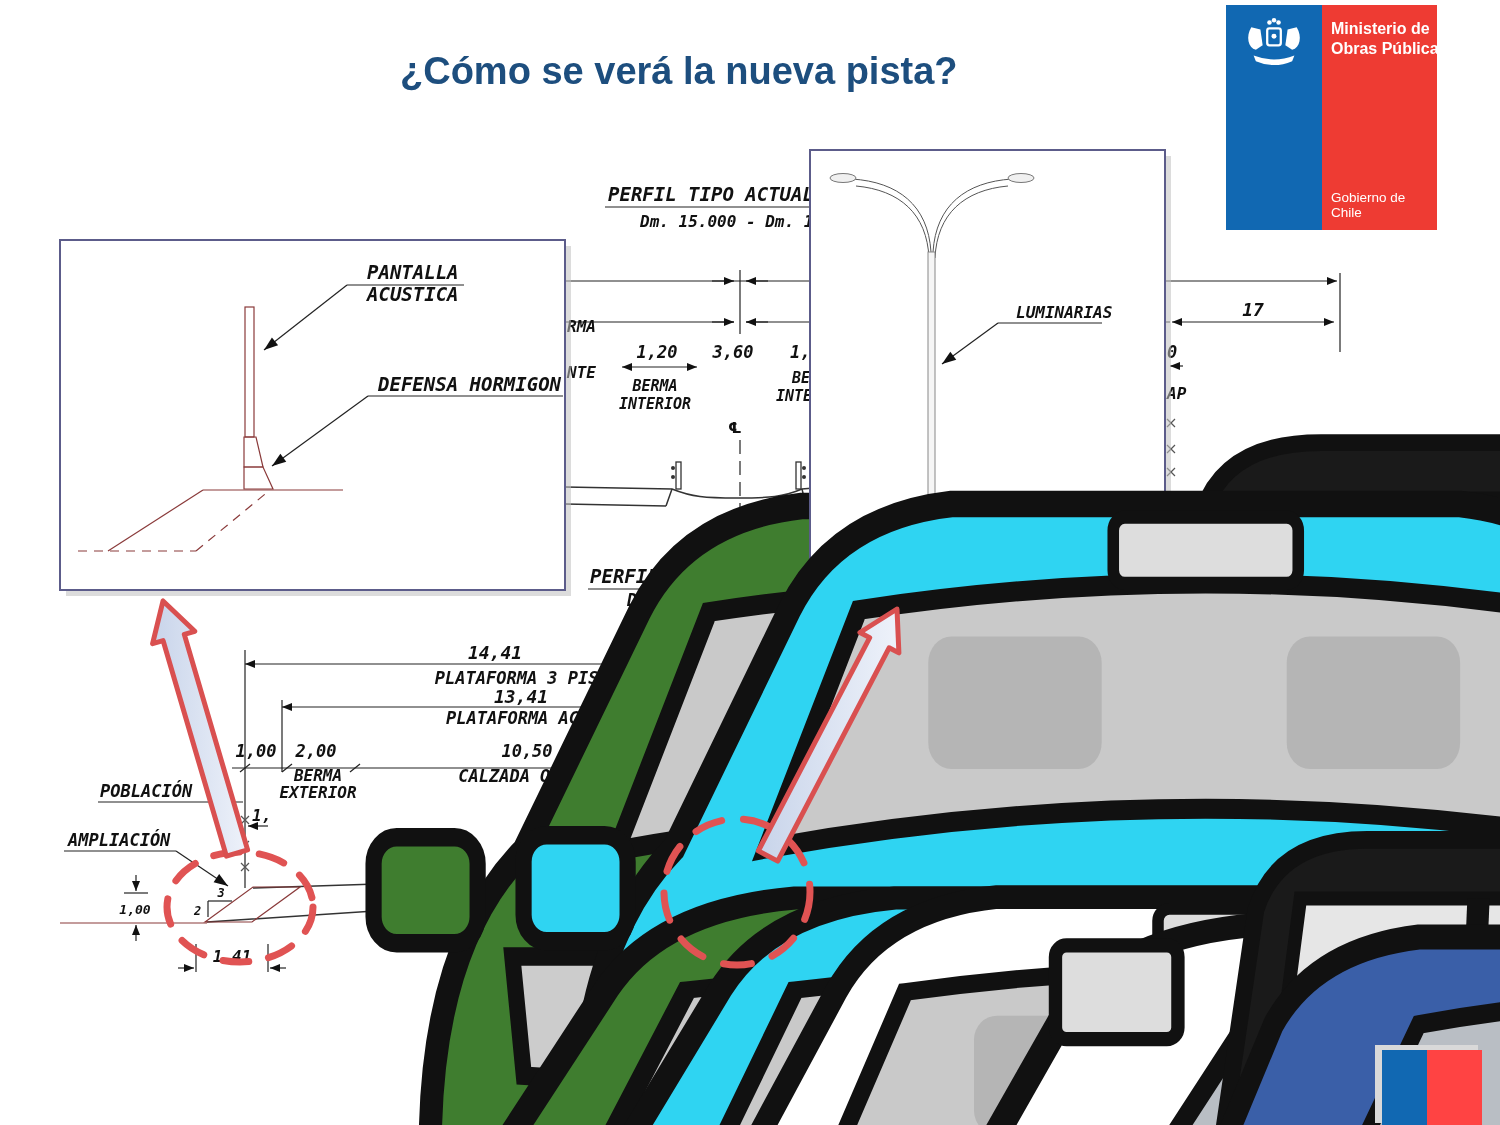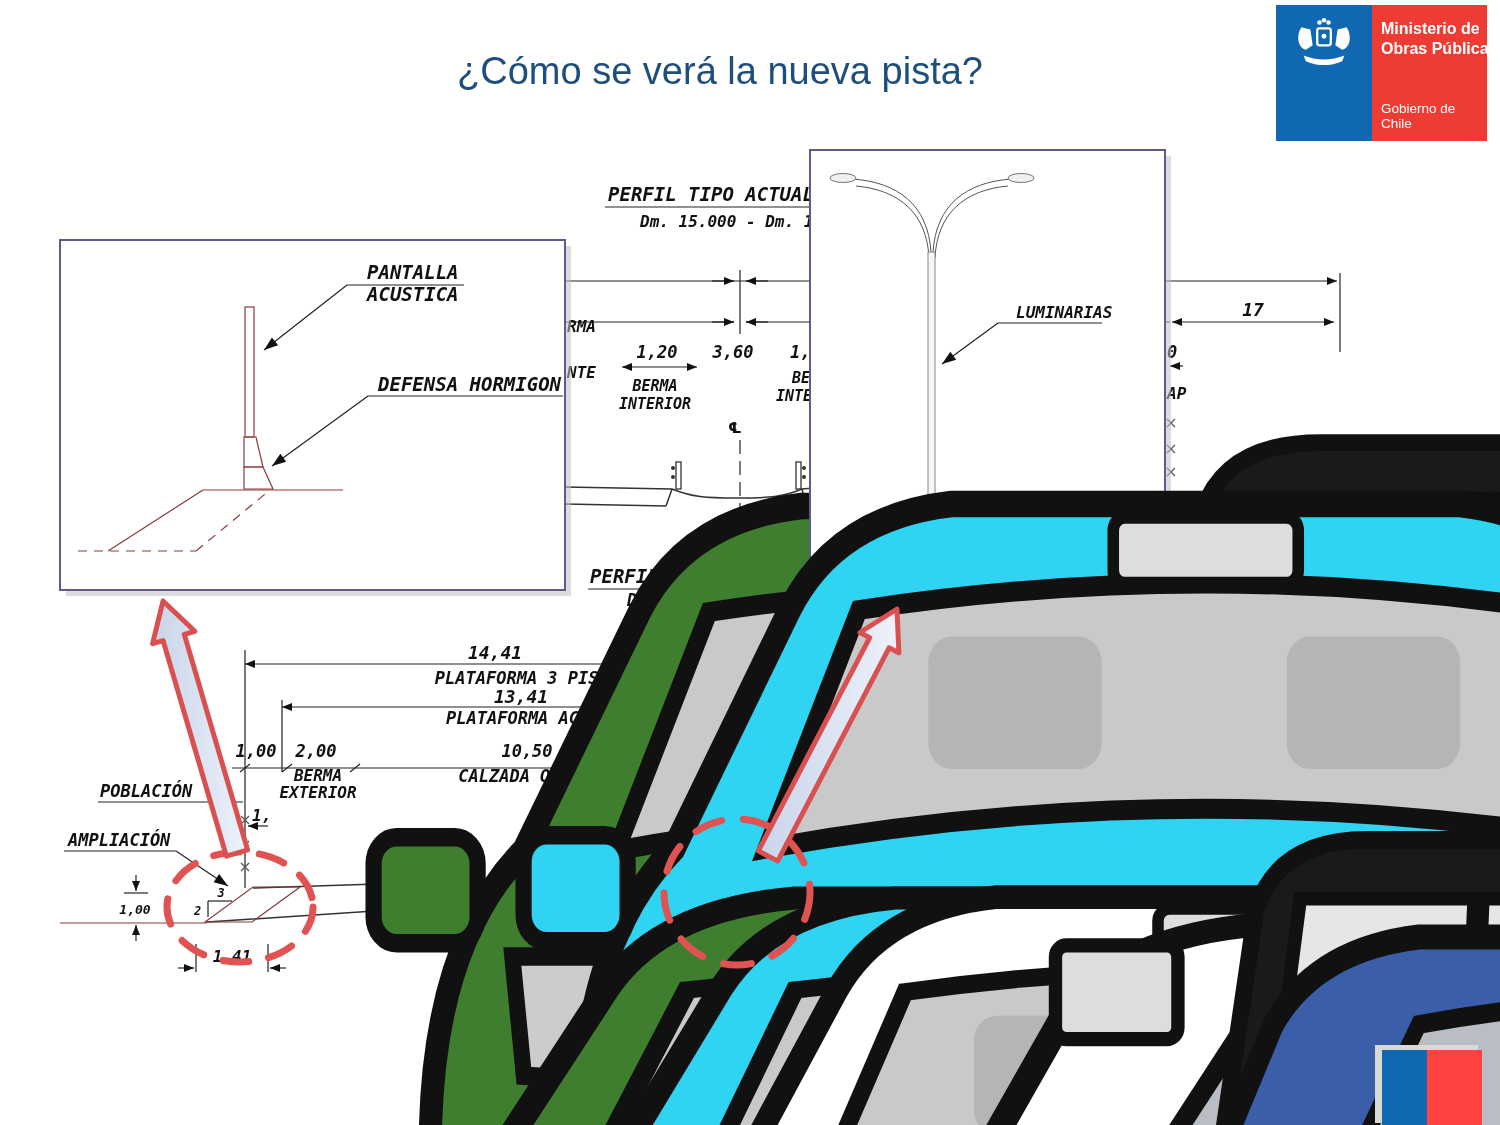--- a/index.html
+++ b/index.html
@@ -1,21 +1,21 @@
 <!DOCTYPE html>
 <html><head>
 <meta charset="utf-8">
 <style>
   html,body{margin:0;padding:0;background:#888;}
   .slide{position:relative;width:1500px;height:1125px;background:#fff;overflow:hidden;
          font-family:"Liberation Sans",sans-serif;}
-  .title{position:absolute;left:400px;top:50px;width:640px;text-align:center;
-         font-size:38px;font-weight:400;color:#1d4e7e;letter-spacing:0px;}
+  .title{position:absolute;left:400px;top:50px;width:640px;text-align:left;
+         font-size:38px;font-weight:700;color:#1d4e7e;letter-spacing:0px;}
   
-  .logo{position:absolute;left:1276px;top:5px;width:211px;height:136px;display:flex;border-radius:18px;}
+  .logo{position:absolute;left:1226px;top:5px;width:211px;height:225px;display:flex;border-radius:18px;}
   .logo-blue{width:96px;background:#1168b2;position:relative;}
   .logo-red{width:115px;background:#ee3b33;position:relative;color:#fff;}
   .logo-red .l1{position:absolute;left:9px;top:14px;font-size:16px;font-weight:bold;line-height:20px;white-space:pre;}
   .logo-red .l2{position:absolute;left:9px;bottom:10px;font-size:13.5px;font-weight:normal;}
   .emblem{position:absolute;left:14px;top:8px;width:68px;height:60px;}
   
   .miniflag-shadow{position:absolute;left:1375px;top:1045px;width:103px;height:78px;background:#d9d9d9;}
   .miniflag-blue{position:absolute;left:1382px;top:1050px;width:45px;height:75px;background:#1168b2;}
   .miniflag-red{position:absolute;left:1427px;top:1050px;width:55px;height:75px;background:#ff4343;}
   

